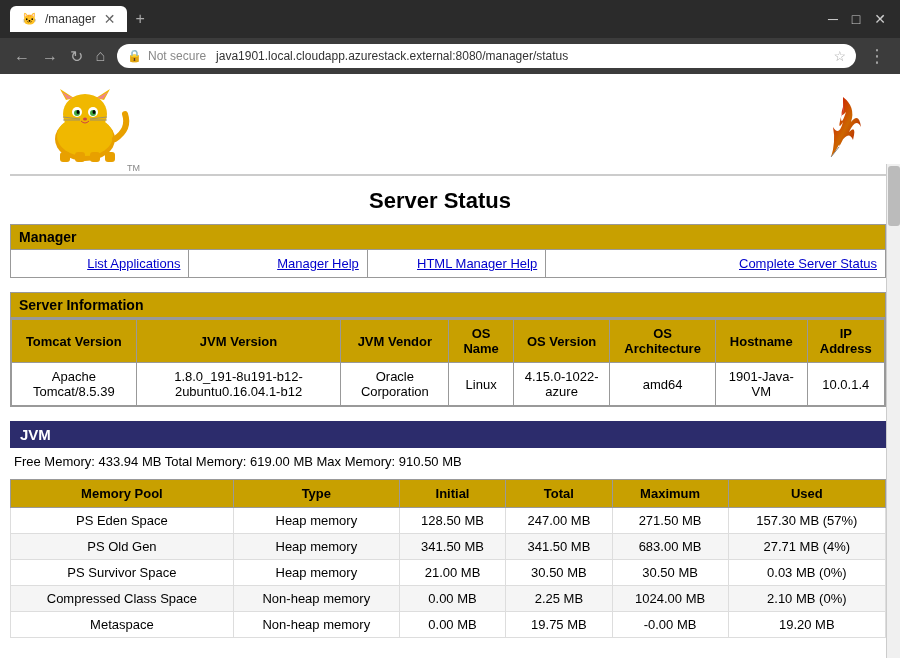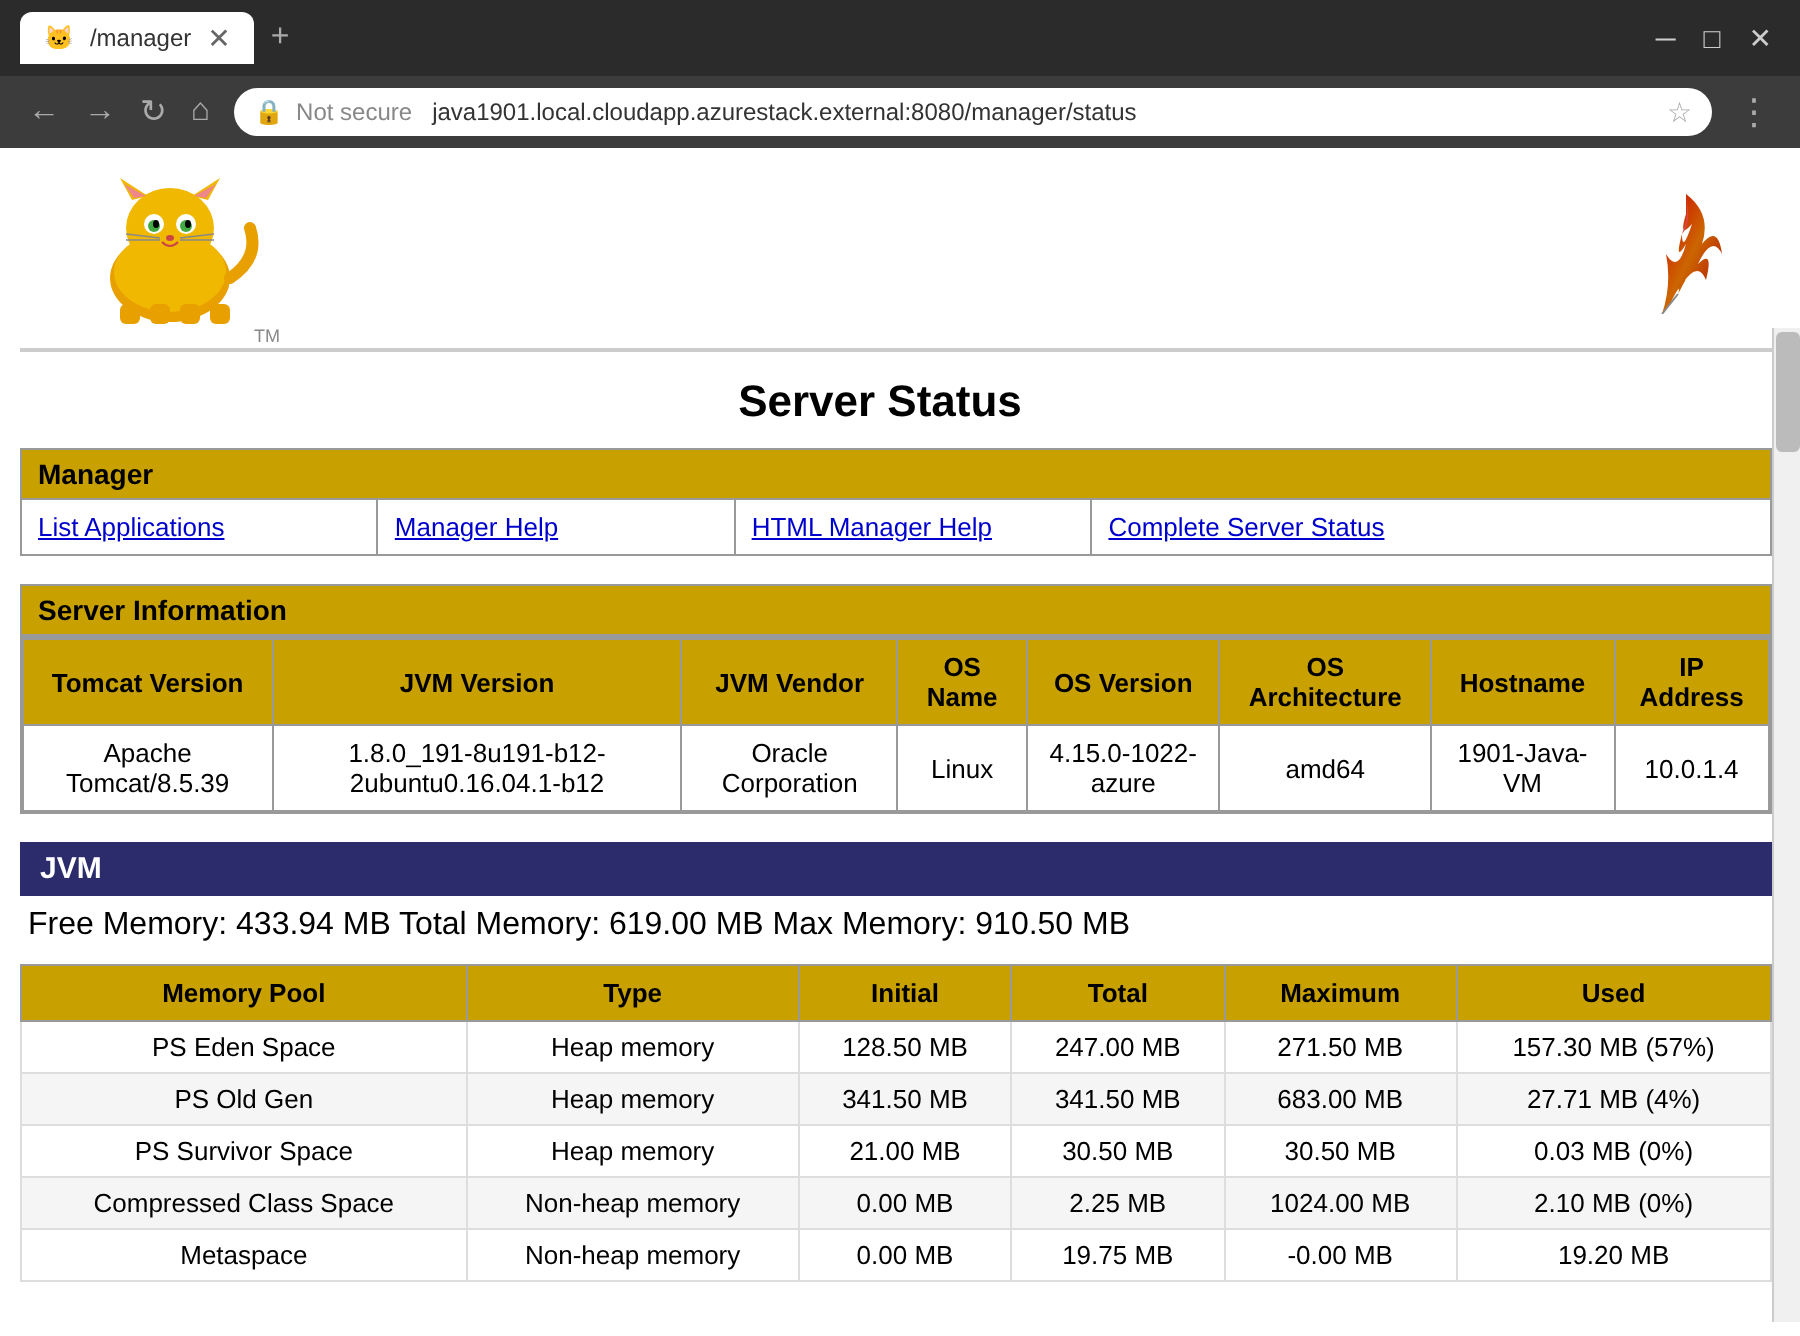--- a/index.html
+++ b/index.html
@@ -25,34 +25,34 @@
 
     
     .cat-container { width: 110px; height: 80px; }
 
     
     .page-title { text-align: center; font-size: 22px; font-weight: bold; padding: 12px 16px 10px 0; }
 
     
     .section-header { background: #c8a000; padding: 4px 8px; font-weight: bold; font-size: 14px; border: 1px solid #999; }
     .manager-links { display: flex; border: 1px solid #999; border-top: none; }
-    .manager-link { flex: 1; padding: 6px 8px; text-align: left; border-right: 1px solid #999; color: #0000cc; text-decoration: underline; cursor: pointer; font-size: 13px; }
+    .manager-link { flex: 1; padding: 6px 8px; text-align: right; border-right: 1px solid #999; color: #0000cc; text-decoration: underline; cursor: pointer; font-size: 13px; }
     .manager-link:last-child { border-right: none; flex: 2; }
 
     
     .server-info-section { margin-top: 14px; border-radius: 28px; }
     .table-wrapper { border: 1px solid #999; }
     .info-table { width: 100%; border-collapse: collapse; }
     .info-table th { background: #c8a000; padding: 6px 8px; text-align: center; font-weight: bold; font-size: 13px; border: 1px solid #999; }
     .info-table td { padding: 6px 8px; text-align: center; border: 1px solid #999; font-size: 13px; }
 
     
     .jvm-section { margin-top: 14px; }
     .jvm-header { background: #2c2c6c; color: #fff; padding: 5px 10px; font-size: 15px; font-weight: bold; }
-    .free-memory { padding: 6px 4px; font-size: 16px; }
+    .free-memory { padding: 6px 4px; font-size: 13px; }
     .memory-table { width: 100%; border-collapse: collapse; margin-top: 4px; }
     .memory-table th { background: #c8a000; padding: 6px 8px; text-align: center; font-weight: bold; font-size: 13px; border: 1px solid #999; }
     .memory-table td { padding: 5px 8px; text-align: center; border: 1px solid #ddd; font-size: 13px; }
     .memory-table tr:nth-child(even) td { background: #f5f5f5; }
 
     .page-wrapper { position: relative; padding: 0 14px 20px 10px; }
 
     
     .browser-scroll { position: absolute; right: 0; top: 90px; bottom: 0; width: 14px; background: #f0f0f0; border-left: 1px solid #ccc; }
     .scroll-thumb { width: 12px; height: 60px; background: #bbb; border-radius: 3px; margin: 2px auto; }

